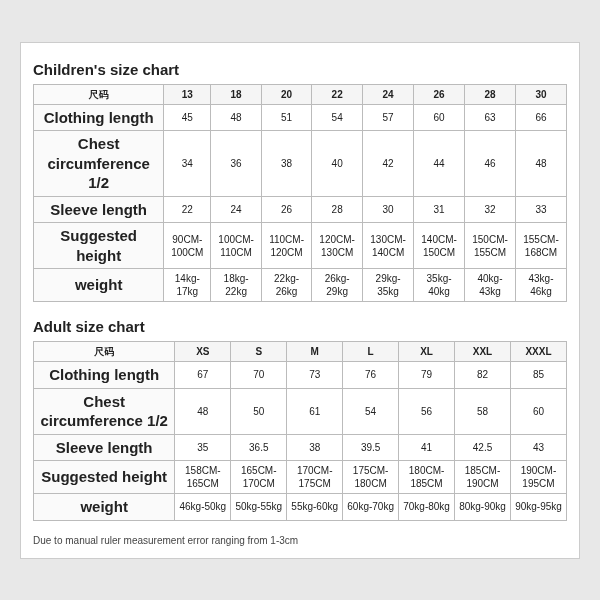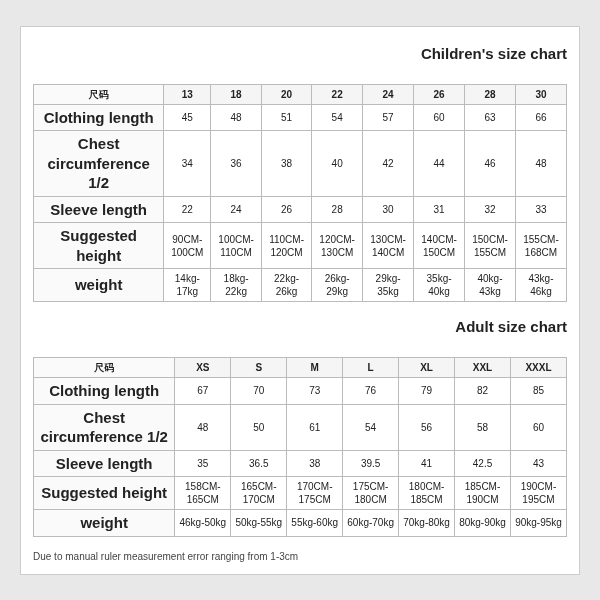--- a/index.html
+++ b/index.html
@@ -12,32 +12,31 @@
       height: 600px;
       font-family: Arial, sans-serif;
     }
     .container {
       background: #fff;
       width: 560px;
       padding: 12px;
       border: 1px solid #ccc;
     }
     .section-title {
-      text-align: right;
+      text-align: left;
       font-size: 15px;
       font-weight: bold;
       padding: 6px 0;
       color: #222;
     }
     table {
       width: 100%;
       border-collapse: collapse;
       font-size: 10px;
       margin-bottom: 10px;
-      margin-top: 16px;
     }
     table th, table td {
       border: 1px solid #bbb;
       text-align: center;
       padding: 3px 2px;
       color: #222;
       vertical-align: middle;
       line-height: 1.3;
     }
     table th {

